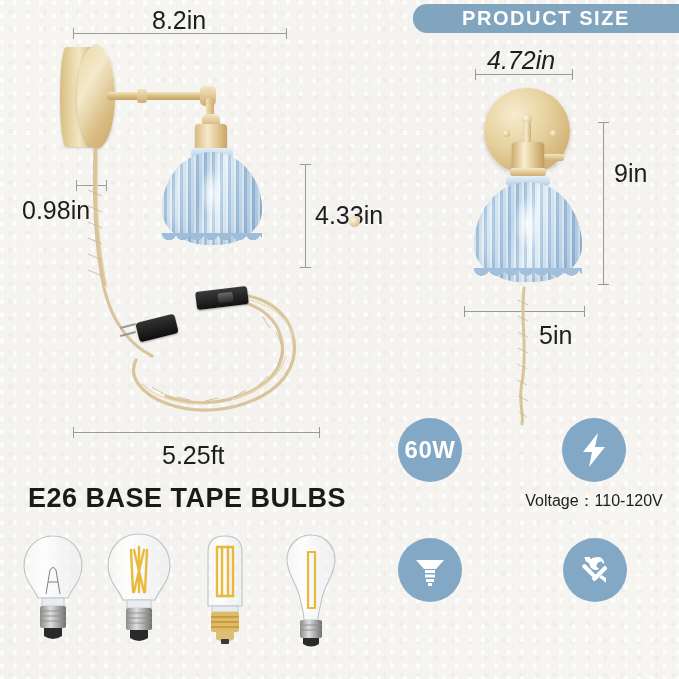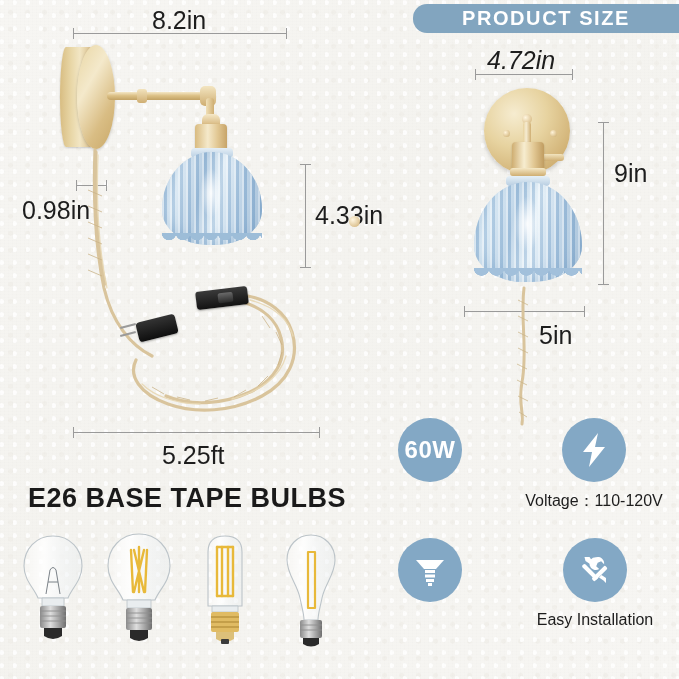--- a/index.html
+++ b/index.html
@@ -357,16 +357,15 @@
       <svg width="36" height="36" viewBox="0 0 36 36" aria-hidden="true">
         <g fill="#ffffff">
           <path d="M7.5,5 l5,0 l3,4.5 l-2.5,2.5 l-4.5,-3Z"></path>
           <rect x="11" y="10" width="4.2" height="20" rx="1.6" transform="rotate(-45 13 20)"></rect>
           <path d="M26,4.5 a7,7 0 1,0 3.5,13 l-3.2,-3.2 l1.6,-3.8 l3.8,-1.6 l3.2,3.2 A7,7 0 0,0 26,4.5Z" transform="translate(-5,1) scale(.92)"></path>
           <rect x="20.5" y="12" width="4.2" height="19" rx="1.6" transform="rotate(45 22.6 21.5)"></rect>
           <path d="M27.5,29.5 l-4.5,-3 l2.5,-2.5 l4.5,3 l0,5Z" transform="translate(-1,-1)"></path>
         </g>
       </svg>
     </div>
-    <div class="featLabel">Easy Installation</div>
   </div>
 
 </div>
 
 </body></html>

